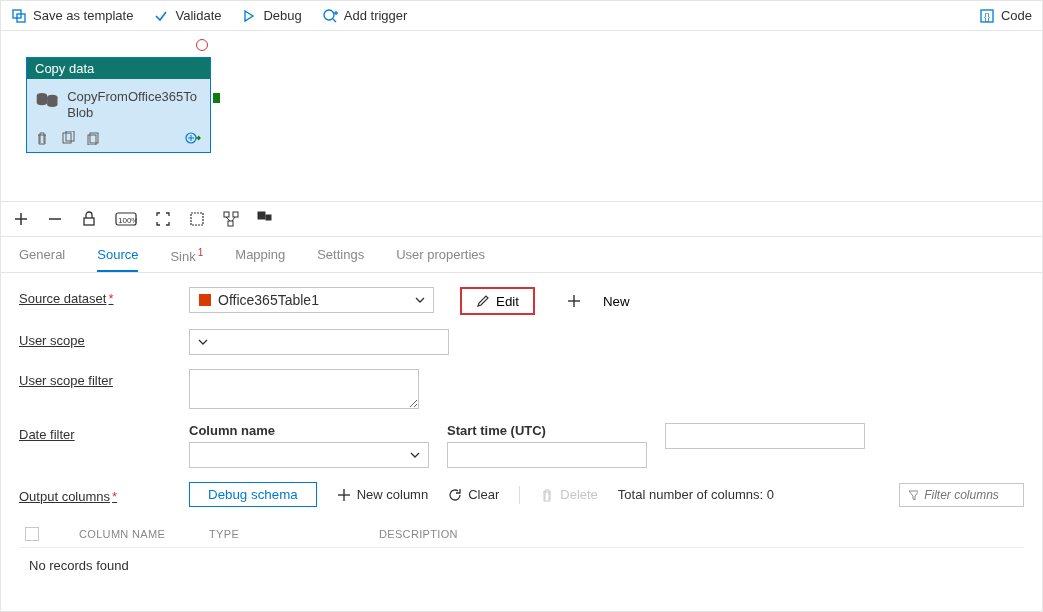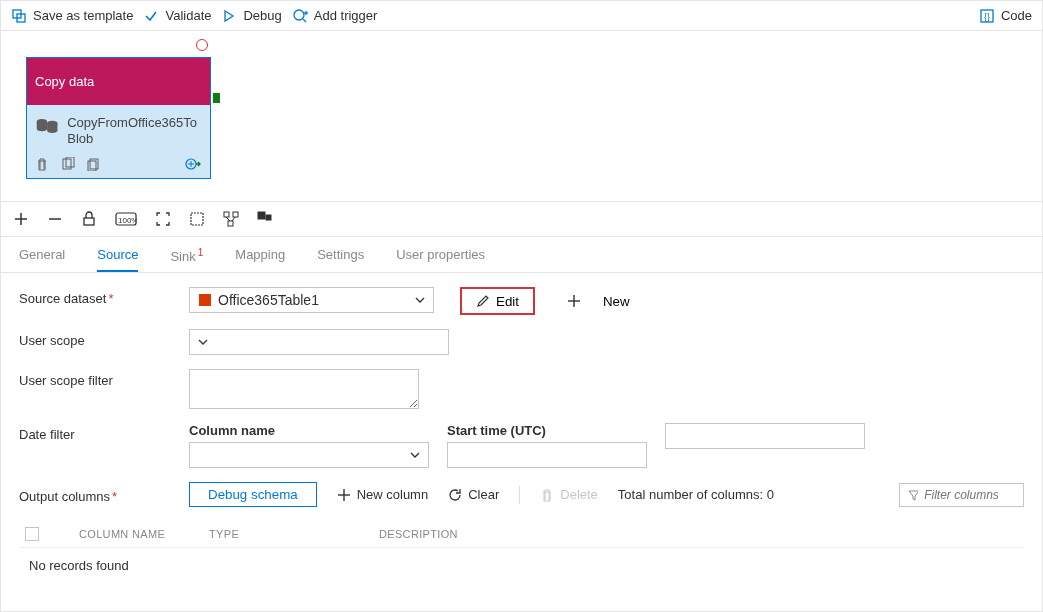--- a/index.html
+++ b/index.html
@@ -1,39 +1,39 @@
 <!DOCTYPE html>
 <html><head>
 <meta charset="utf-8">
 <style>
   * { box-sizing: border-box; margin: 0; padding: 0; font-family: "Segoe UI", sans-serif; }
   body { width: 1043px; height: 612px; background: #fff; color: #323130; font-size: 13px; border:1px solid #e5e5e5; }
-  .toolbar { display: flex; align-items: center; height: 30px; border-bottom: 1px solid #e5e5e5; padding: 0 10px; gap: 10px; }
+  .toolbar { display: flex; align-items: center; height: 30px; border-bottom: 1px solid #e5e5e5; padding: 0 10px; gap: 20px; }
   .toolbar-item { display: flex; align-items: center; gap: 6px; color: #323130; cursor: pointer; }
   .toolbar-item svg { stroke:#0078d4; fill:none; }
   .toolbar-spacer { flex:1; }
   .canvas { position: relative; height: 170px; background:#fff; }
   .activity { position: absolute; left: 25px; top: 26px; width: 185px; border: 1px solid #0078d4; background:#d0e7f8; }
-  .activity-header { background:#be185d; color:#fff; padding: 16px 8px; font-size:13px; }
+  .activity-header { background:#0f766e; color:#fff; padding: 3px 8px; font-size:13px; }
   .activity-body { display:flex; align-items:flex-start; gap:8px; padding:10px 8px 6px 8px; color:#444; background:#d0e7f8;}
   .activity-body .name { font-size:13px; line-height:1.2; word-break:break-all; }
   .activity-footer { display:flex; align-items:center; gap:12px; padding:4px 8px 6px 8px; }
   .activity-footer .spacer{flex:1;}
   .activity-footer svg{ stroke:#605e5c; fill:none;}
   .green-connector{ position:absolute; left:212px; top:62px; width:7px; height:10px; background:#107c10;}
   .red-circle{ position:absolute; left:195px; top:8px; width:12px;height:12px;border:1.5px solid #d13438;border-radius:50%;}
   .canvas-toolbar{ display:flex; align-items:center; gap:18px; height:36px; border-top:1px solid #e5e5e5; border-bottom:1px solid #e5e5e5; padding:4px 12px;}
   .canvas-toolbar svg{ stroke:#323130; fill:none;}
   .tabs { display:flex; gap:32px; padding:8px 18px 0 18px; border-bottom:1px solid #e5e5e5; }
   .tab { padding:2px 0 8px 0; color:#888; cursor:pointer; }
   .tab.active { color:#0078d4; border-bottom:2px solid #0078d4; }
   .tab .badge{ color:#d13438; font-size:10px; vertical-align:super; margin-left:2px;}
   .panel { padding: 14px 18px; }
   .row { display:flex; align-items:flex-start; margin-bottom:14px; }
-  .row .label { width:170px; padding-top:4px; color:#323130; }
+  .row .label { width:170px; padding-top:4px; color:#323130;text-decoration:underline; }
   .req{ color:#d13438; margin-left:2px;}
   .select, .textinput, .textarea { border:1px solid #c8c6c4; background:#fff; font-size:14px; color:#323130; }
   .select { display:flex; align-items:center; justify-content:space-between; width:245px; height:26px; padding:0 8px; cursor:pointer;}
   .select .icon{ width:14px; height:14px; }
   .textarea { width:230px; height:40px; resize:both; padding:4px;}
   .edit-btn { display:flex; align-items:center; gap:6px; height:28px; padding:0 14px; border:2.5px solid #d13438; background:#fff; cursor:pointer; margin-left:26px;}
   .plain-btn { display:flex; align-items:center; gap:22px; height:28px; padding:0 10px; background:#fff; border:none; cursor:pointer; margin-left:22px;}
   .date-cols{ display:flex; gap:18px;}
   .date-col{ display:flex; flex-direction:column; gap:4px;}
   .date-col .select, .date-col .textinput{ width:200px; height:26px;}

